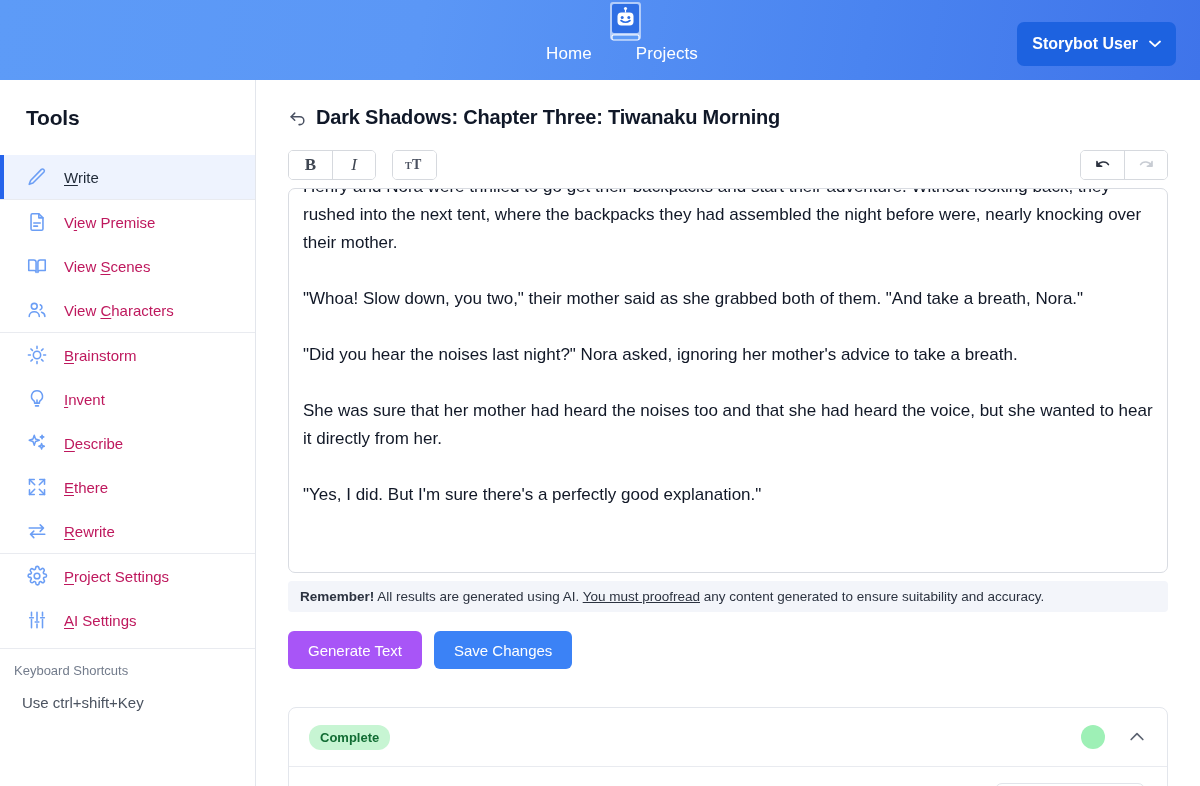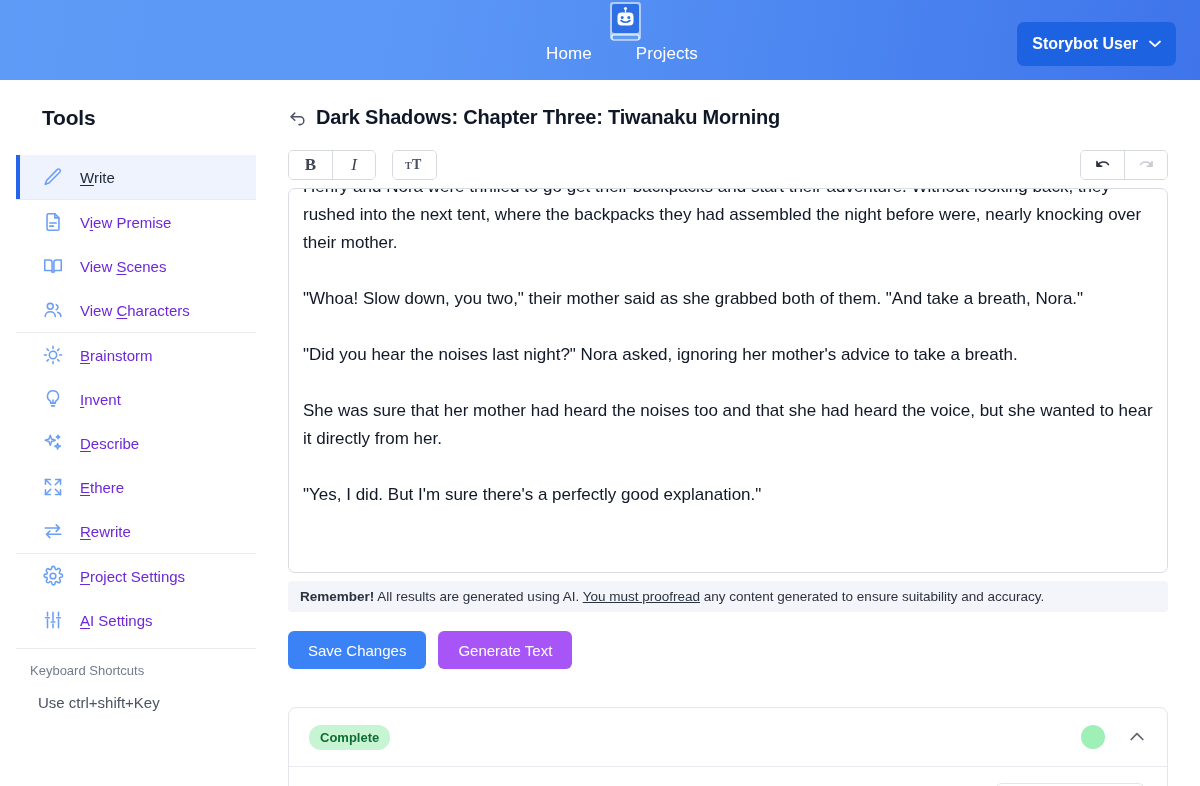--- a/index.html
+++ b/index.html
@@ -28,35 +28,35 @@
     position: absolute; right: 24px; top: 22px;
     height: 44px; padding: 0 15px;
     background: #1d62e0; border-radius: 7px;
     display: flex; align-items: center; gap: 11px;
     color: #fff; font-size: 16px; font-weight: bold; cursor: pointer;
   }
   .user-btn .chev { display: block; }
 
   
   .sidebar {
-    position: absolute; top: 80px; left: 16px;
+    position: absolute; top: 80px; left: 0;
     width: 256px; height: 706px;
     background: #ffffff;
     border-right: 1px solid #e3e6ec;
   }
   .sidebar-title {
     font-size: 21px; font-weight: bold; color: #111827;
     padding: 26px 0 0 26px; letter-spacing: -.2px;
   }
   .tools-group { margin-top: 25px; }
   .group-sep { border-top: 1px solid #e9ebf0; }
   .tool-item {
     display: flex; align-items: center; gap: 16px;
     height: 44px; padding-left: 22px;
-    font-size: 15px; color: #6d28d9; cursor: pointer;
+    font-size: 15px; color: #be185d; cursor: pointer;
     border-left: 4px solid transparent;
   }
   .tool-item.active {
     background: #eef3fe;
     border-left: 4px solid #2563eb;
     color: #1f2937;
   }
   .tool-item .ic { width: 22px; height: 22px; flex: 0 0 22px; color: #6b9ef5; display: block; }
   .tool-item .lbl u { text-decoration: underline; text-underline-offset: 2px; }
   .kb-section { border-top: 1px solid #e9ebf0; padding-top: 14px; margin-top: 6px; }
@@ -328,22 +328,22 @@
       <p>She was sure that her mother had heard the noises too and that she had heard the voice, but she wanted to hear it directly from her.</p>
       <p>"Yes, I did. But I'm sure there's a perfectly good explanation."</p>
     </div>
   </div>
 
   <div class="notice">
     <b>Remember!</b><span> All results are generated using AI. </span><u>You must proofread</u><span> any content generated to ensure suitability and accuracy.</span>
   </div>
 
   <div class="action-row">
+    <button class="btn btn-generate">Generate Text</button>
     <button class="btn btn-save">Save Changes</button>
-    <button class="btn btn-generate">Generate Text</button>
   </div>
 
   <div class="result-card">
     <div class="result-head">
       <span class="badge">Complete</span>
       <span class="spacer"></span>
       <span class="status-dot"></span>
       <svg class="chev-up" viewBox="0 0 24 24" fill="none" stroke="currentColor" stroke-width="2" stroke-linecap="round" stroke-linejoin="round">
         <path d="M5 15 L12 8 L19 15"></path>
       </svg>

